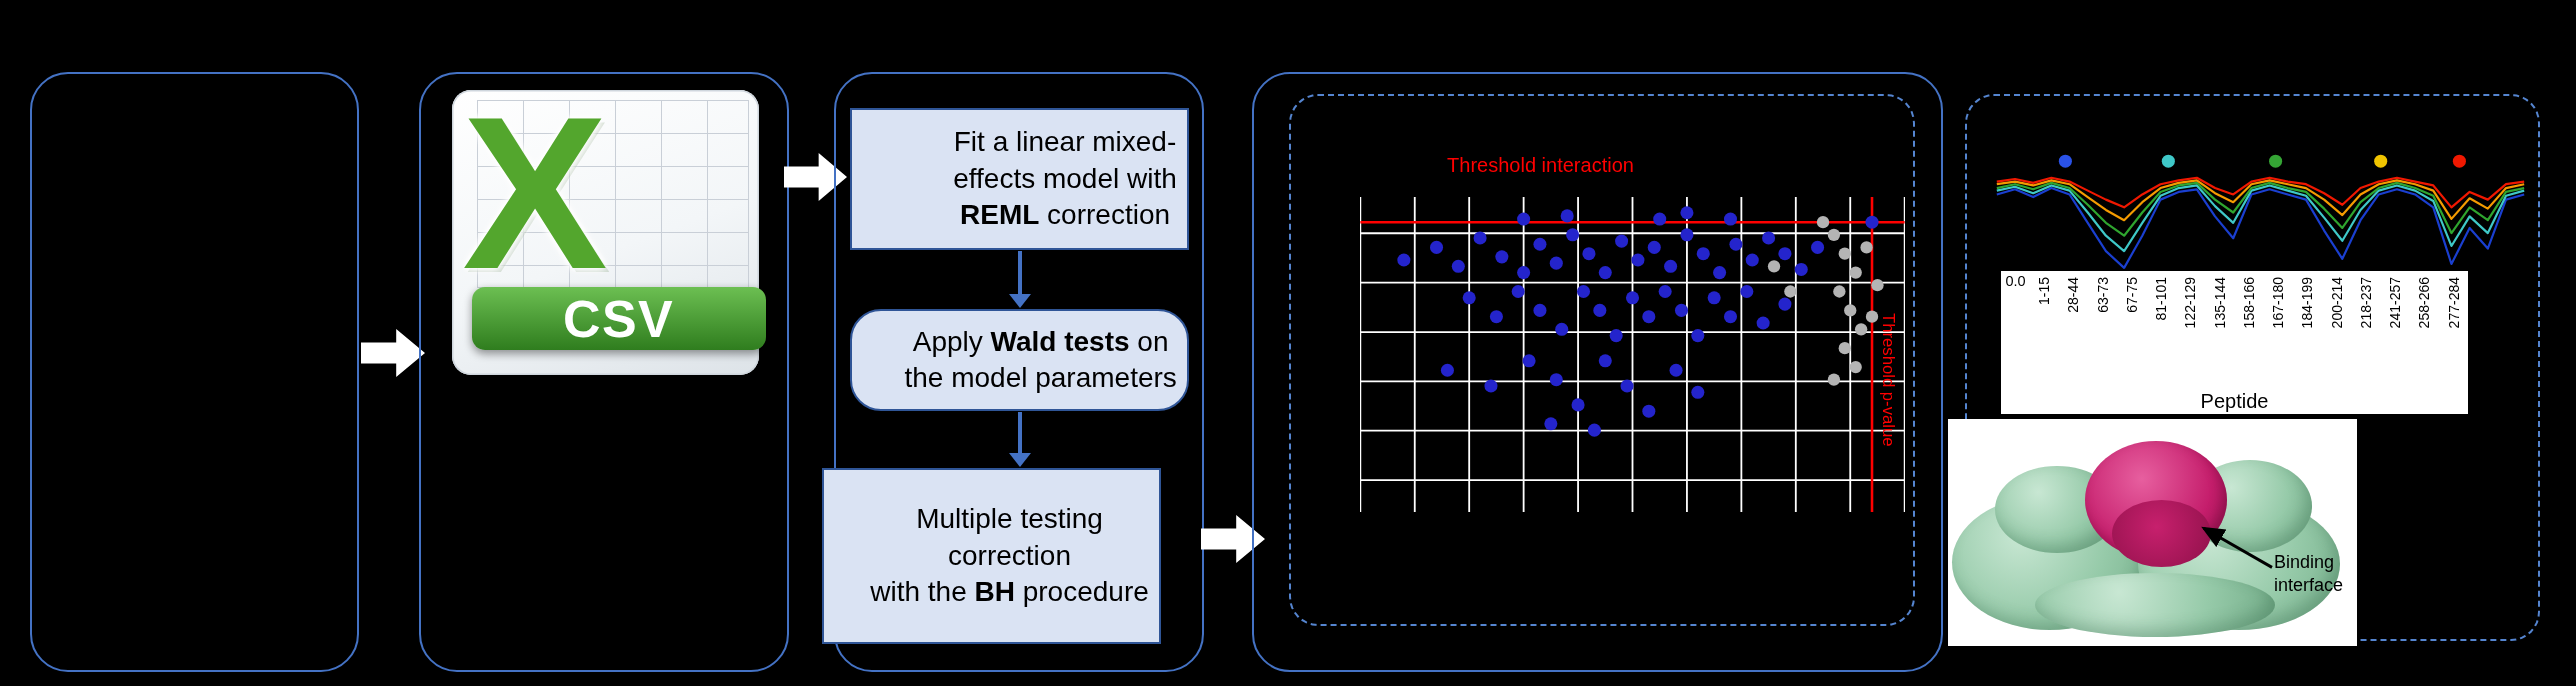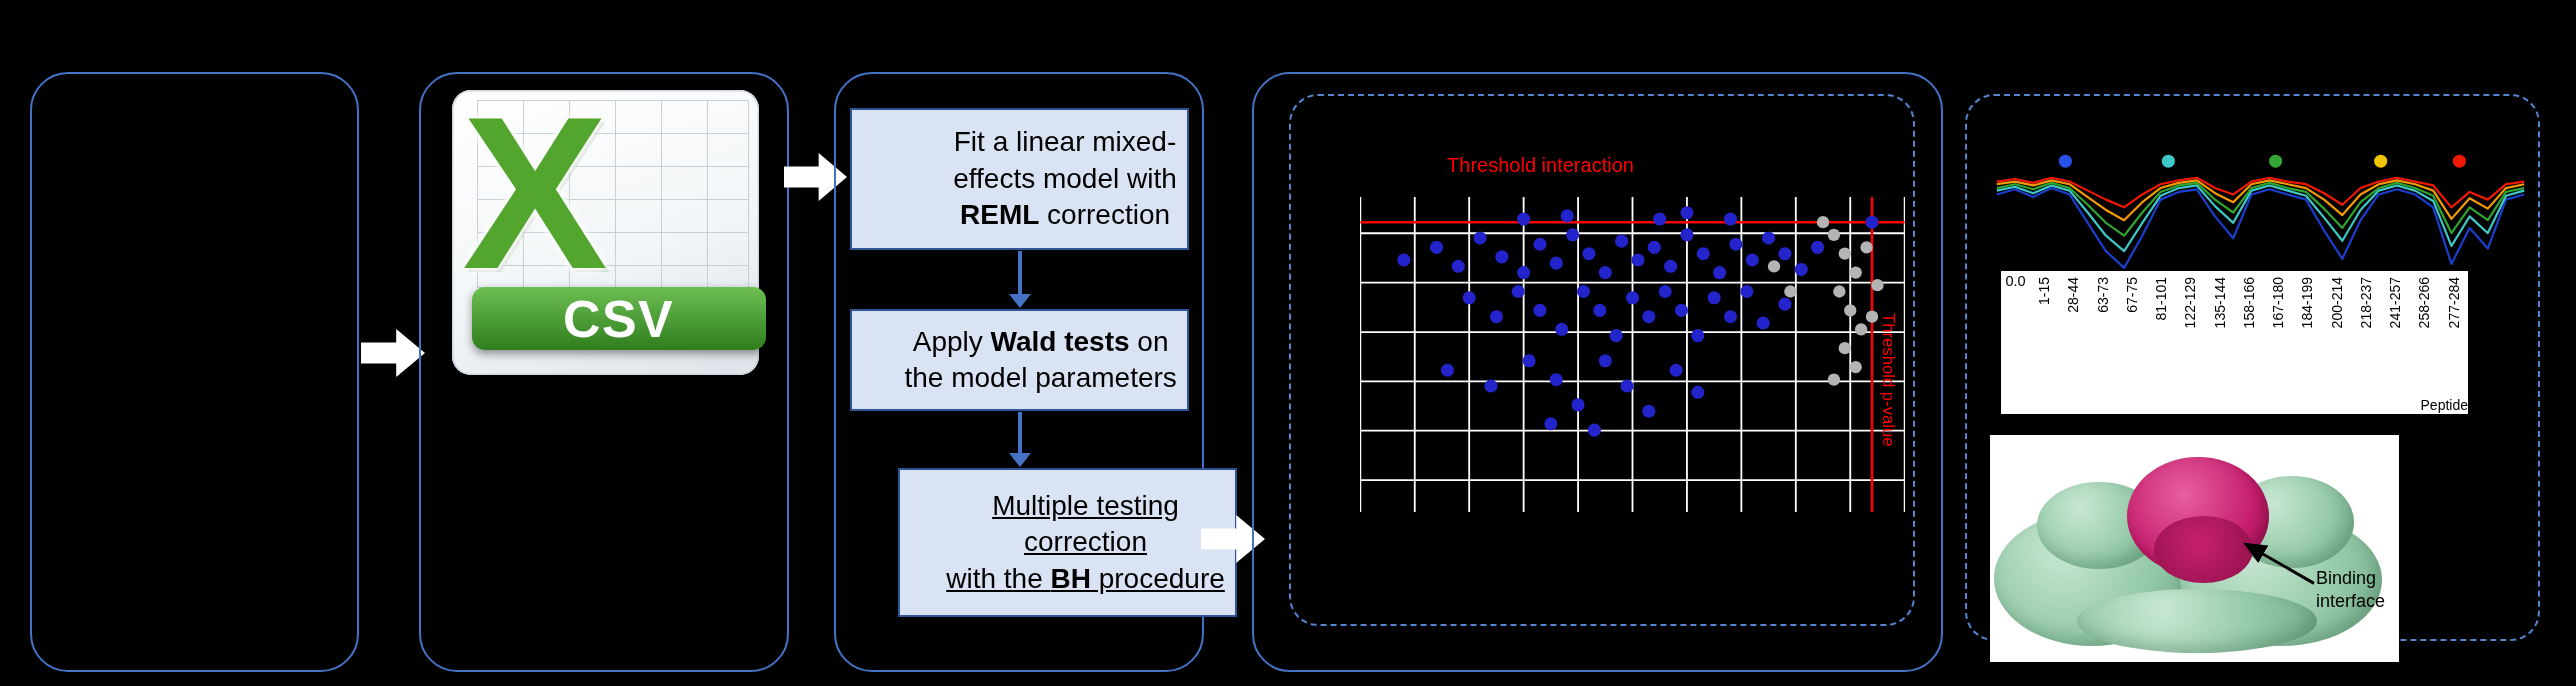--- a/index.html
+++ b/index.html
@@ -45,21 +45,21 @@
   .scatter-title { position:absolute; color:#ff0000; font-size:20px; text-align:center; }
   .scatter-side-label { position:absolute; color:#ff0000; font-size:16.7px; writing-mode:vertical-rl; }
 
   
   .axis-area { position:absolute; background:#ffffff; }
   .ytick { position:absolute; left:4.4px; top:1.5px; font-size:14.5px; color:#000; }
   .pep-row { position:absolute; left:36px; right:7.3px; top:5.8px; height:109px;
     display:flex; justify-content:space-between; align-items:flex-start; }
   .pep-label { writing-mode:vertical-rl; transform:rotate(180deg); font-size:14px;
     color:#000; line-height:1; white-space:nowrap; }
-  .xlabel { position:absolute; left:0; right:0; bottom:1.5px; text-align:right; font-size:14px; color:#000; }
+  .xlabel { position:absolute; left:0; right:0; bottom:1.5px; text-align:center; font-size:20px; color:#000; }
 
   
   .protein-box { position:absolute; background:#ffffff; overflow:hidden; }
   .blob { position:absolute; border-radius:50%; }
   .blob.g { background:radial-gradient(circle at 35% 30%, #c8e7d3, #96caa9 55%, #74ad89);
     box-shadow:inset -5.8px -7.3px 14.5px rgba(40,90,60,.28); }
   .blob.m { background:radial-gradient(circle at 40% 32%, #e75f9f, #c51e6c 60%, #99124f);
     box-shadow:inset -4.4px -5.8px 11.6px rgba(90,5,45,.4); }
   .blob.m2 { background:radial-gradient(circle at 45% 40%, #c7206d, #8e1049); }
   .protein-caption { position:absolute; left:326px; top:132px; font-size:18px; color:#000;
@@ -92,31 +92,31 @@
     <div class="fb-text"><span>Fit a linear mixed-
 effects model with
 </span><b>REML</b><span> correction</span></div>
   </div>
 
   <div class="varrow" style="left:1009px;top:251px;height:57px;">
       <div class="stem"></div>
       <div class="head"></div>
     </div>
 
-  <div class="flow-box" style="left:850px;top:309px;width:339px;height:102px;">
+  <div class="flow-box" style="left:850px;top:309px;width:339px;height:102px;border-radius:31px;">
     <div class="fb-text"><span>Apply </span><b>Wald tests</b><span> on
 the model parameters</span></div>
   </div>
 
   <div class="varrow" style="left:1009px;top:412px;height:55px;">
       <div class="stem"></div>
       <div class="head"></div>
     </div>
 
-  <div class="flow-box" style="left:898px;top:468px;width:339px;height:149px;text-decoration:underline;">
+  <div class="flow-box" style="left:822px;top:468px;width:339px;height:176px;">
     <div class="fb-text"><span>Multiple testing
 correction
 with the </span><b>BH</b><span> procedure</span></div>
   </div>
 
   <div class="block-arrow" style="left:1201px;top:515px;width:64px;height:48px;"></div>
 
   <div class="panel solid" style="left:1252px;top:72px;width:691px;height:600px;"></div>
   <div class="panel dashed" style="left:1289px;top:94px;width:626px;height:532px;"></div>
 
@@ -251,21 +251,21 @@
         <span class="pep-label">184-199</span>
         <span class="pep-label">200-214</span>
         <span class="pep-label">218-237</span>
         <span class="pep-label">241-257</span>
         <span class="pep-label">258-266</span>
         <span class="pep-label">277-284</span>
       </div>
     <div class="xlabel">Peptide</div>
   </div>
 
-  <div class="protein-box" style="left:1990px;top:419px;width:409px;height:227px;margin-top:16px;">
+  <div class="protein-box" style="left:1948px;top:419px;width:409px;height:227px;">
     <div class="blob g" style="left:4.4px;top:76px;width:195px;height:135px;"></div>
     <div class="blob g" style="left:190px;top:79px;width:202px;height:132px;"></div>
     <div class="blob g" style="left:47px;top:47px;width:124px;height:87px;"></div>
     <div class="blob g" style="left:240px;top:41px;width:124px;height:92px;"></div>
     <div class="blob g" style="left:87px;top:154px;width:240px;height:64px;"></div>
     <div class="blob m" style="left:137px;top:22px;width:142px;height:118px;"></div>
     <div class="blob m2" style="left:164px;top:81px;width:99px;height:67px;"></div>
     <svg class="abs" style="left:0;top:0;" width="409" height="227" viewBox="0 0 563 312">
       <defs>
         <marker id="ah" markerWidth="9" markerHeight="8" refX="7" refY="3.5" orient="auto">

